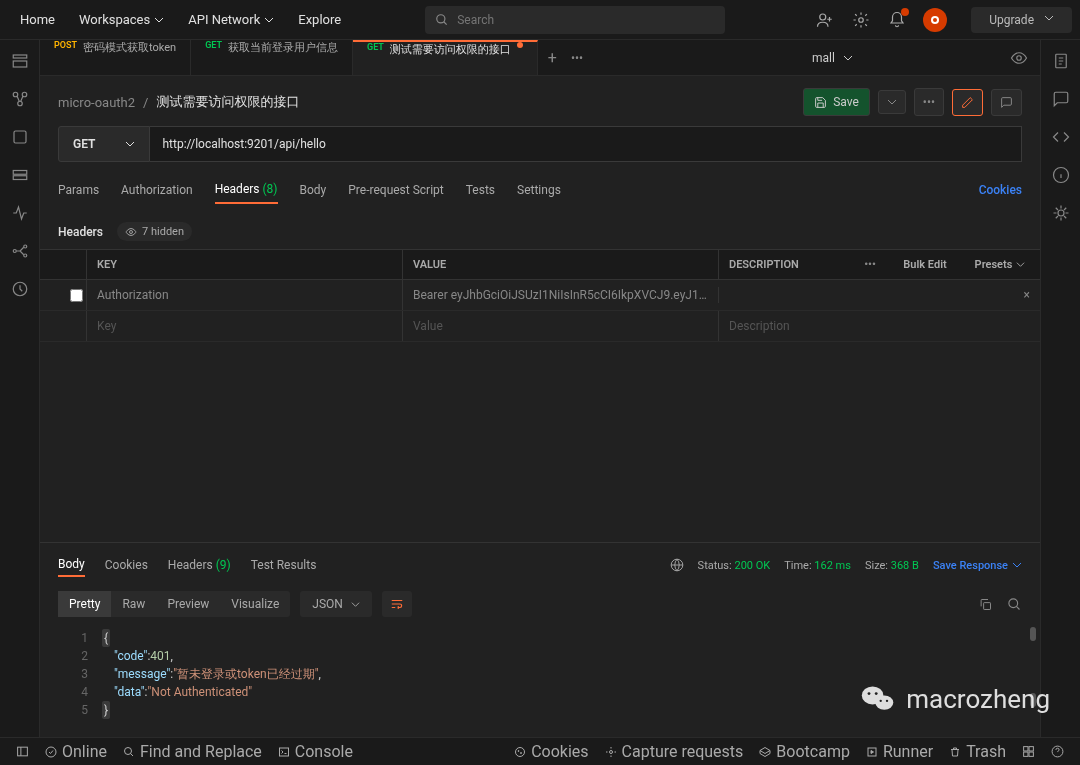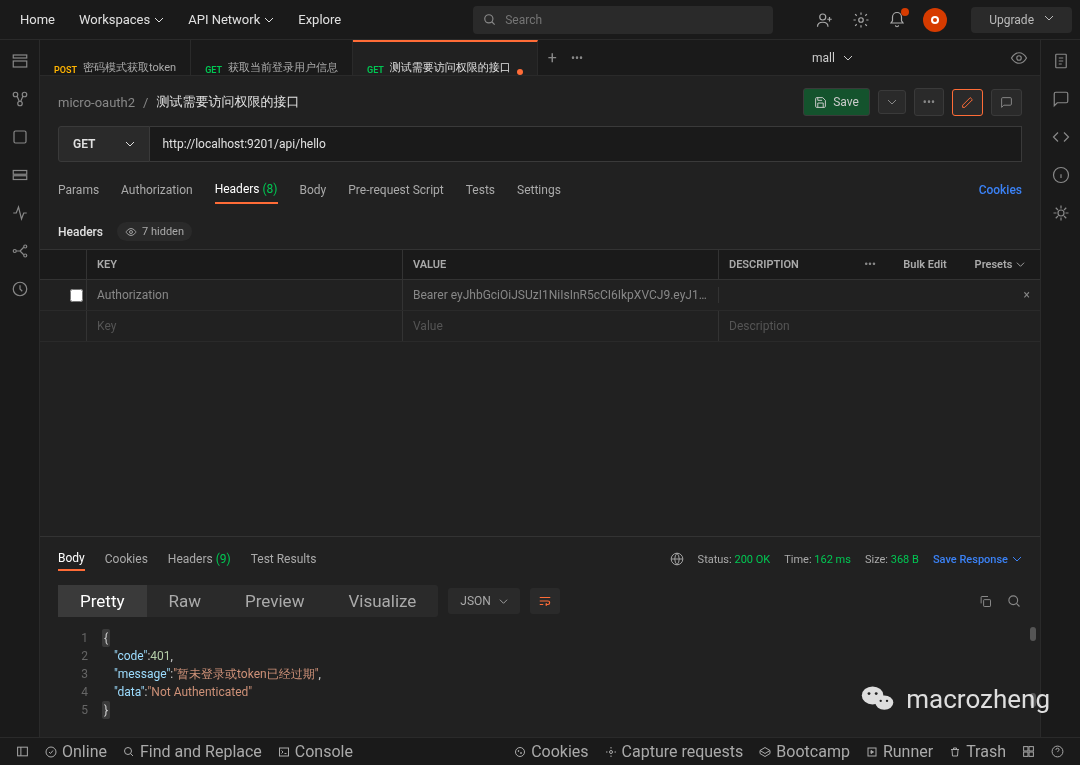--- a/index.html
+++ b/index.html
@@ -1,31 +1,31 @@
 <!DOCTYPE html>
 <html><head>
 <meta charset="utf-8">
 <style>
 * { margin:0; padding:0; box-sizing:border-box; font-family:-apple-system,BlinkMacSystemFont,"Segoe UI",Roboto,sans-serif; }
 body { background:#212121; color:#e0e0e0; font-size:12px; width:1080px; height:765px; overflow:hidden; position:relative; }
 .topbar { height:40px; background:#1a1a1a; display:flex; align-items:center; padding:0 8px; border-bottom:1px solid #2a2a2a; }
 .nav-item { padding:0 12px; color:#e0e0e0; cursor:pointer; display:flex; align-items:center; gap:4px; font-size:13px; }
-.search-box { margin-left:120px; width:300px; height:28px; background:#2a2a2a; border-radius:4px; display:flex; align-items:center; padding:0 10px; color:#888; gap:8px; }
+.search-box { margin-left:72px; width:300px; height:28px; background:#2a2a2a; border-radius:4px; display:flex; align-items:center; padding:0 10px; color:#888; gap:8px; }
 .search-input { background:transparent; border:none; outline:none; color:#ccc; flex:1; font-size:12px; }
 .top-icons { margin-left:auto; display:flex; align-items:center; gap:16px; }
 .icon-btn { width:20px; height:20px; display:flex; align-items:center; justify-content:center; color:#aaa; cursor:pointer; position:relative; }
 .bell-dot { position:absolute; top:-2px; right:-2px; width:8px; height:8px; background:#d63b00; border-radius:50%; }
 .avatar { width:24px; height:24px; border-radius:50%; background:#d63b00; display:flex; align-items:center; justify-content:center; }
 .upgrade-btn { background:#2a2a2a; padding:6px 18px; border-radius:4px; color:#bbb; cursor:pointer; display:flex; align-items:flex-start; gap:10px; margin-left:8px; }
 .main { display:flex; height:calc(100% - 40px - 28px); }
 .left-rail { width:40px; background:#1a1a1a; display:flex; flex-direction:column; align-items:center; padding-top:12px; gap:20px; border-right:1px solid #2a2a2a; }
 .rail-icon { width:18px; height:18px; color:#888; cursor:pointer; }
 .content { flex:1; display:flex; flex-direction:column; }
 .tab-bar { height:36px; background:#1a1a1a; display:flex; align-items:stretch; border-bottom:1px solid #2a2a2a; }
-.tab { padding:0 14px; display:flex; align-items:flex-end; gap:6px; font-size:11px; color:#aaa; cursor:pointer; border-right:1px solid #2a2a2a; white-space:nowrap; }
+.tab { padding:0 14px; display:flex; align-items:flex-start; gap:6px; font-size:11px; color:#aaa; cursor:pointer; border-right:1px solid #2a2a2a; white-space:nowrap; }
 .tab.active { background:#212121; border-top:2px solid #ff6c37; color:#e0e0e0; }
 .tab-method-post { color:#ffb400; font-size:9px; font-weight:600; }
 .tab-method-get { color:#00c853; font-size:9px; font-weight:600; }
 .tab-dot { width:6px; height:6px; background:#ff6c37; border-radius:50%; }
 .tab-actions { display:flex; align-items:center; padding:0 10px; gap:14px; color:#888; }
 .env-select { margin-left:auto; padding:0 14px; display:flex; align-items:center; gap:8px; color:#ccc; cursor:pointer; min-width:200px; justify-content:flex-start; }
 .eye-icon { padding:0 12px; display:flex; align-items:center; color:#888; }
 .request-section { padding:12px 18px 0; display:flex; flex-direction:column; gap:10px; }
 .breadcrumb-row { display:flex; align-items:center; gap:8px; }
 .breadcrumb { color:#888; font-size:13px; }
@@ -63,21 +63,21 @@
 .response-section { margin-top:auto; border-top:1px solid #333; display:flex; flex-direction:column; }
 .resp-tabs { display:flex; align-items:center; padding:10px 18px 6px; gap:20px; font-size:12px; }
 .resp-tab { color:#aaa; cursor:pointer; padding:4px 0; }
 .resp-tab.active { color:#fff; border-bottom:2px solid #ff6c37; }
 .resp-tab .count { color:#00c853; }
 .resp-meta { margin-left:auto; display:flex; align-items:center; gap:14px; color:#aaa; font-size:11px; }
 .meta-val { color:#00c853; }
 .save-resp { color:#3b82f6; cursor:pointer; display:flex; align-items:center; gap:4px; font-weight:500; }
 .resp-view { display:flex; align-items:center; padding:8px 18px; gap:0; }
 .view-group { display:flex; background:#2a2a2a; border-radius:3px; }
-.view-btn { padding:6px 22px; color:#aaa; cursor:pointer; font-size:17px; }
+.view-btn { padding:6px 11px; color:#aaa; cursor:pointer; font-size:12px; }
 .view-btn.active { background:#3a3a3a; color:#fff; }
 .json-select { margin-left:10px; background:#2a2a2a; padding:6px 12px; border-radius:3px; color:#aaa; display:flex; align-items:center; gap:8px; cursor:pointer; font-size:12px; }
 .wrap-icon { margin-left:10px; padding:6px 8px; background:#2a2a2a; border-radius:3px; color:#ff6c37; cursor:pointer; }
 .resp-icons { margin-left:auto; display:flex; gap:14px; color:#888; }
 .code-area { padding:4px 18px 18px; font-family:Menlo,Consolas,monospace; font-size:12px; line-height:18px; position:relative; }
 .code-line { display:flex; }
 .ln { width:30px; text-align:right; color:#666; margin-right:14px; user-select:none; }
 .brace { color:#ccc; background:#3a3a3a; padding:0 2px; border-radius:2px; }
 .key { color:#9cdcfe; }
 .num { color:#b5cea8; }

